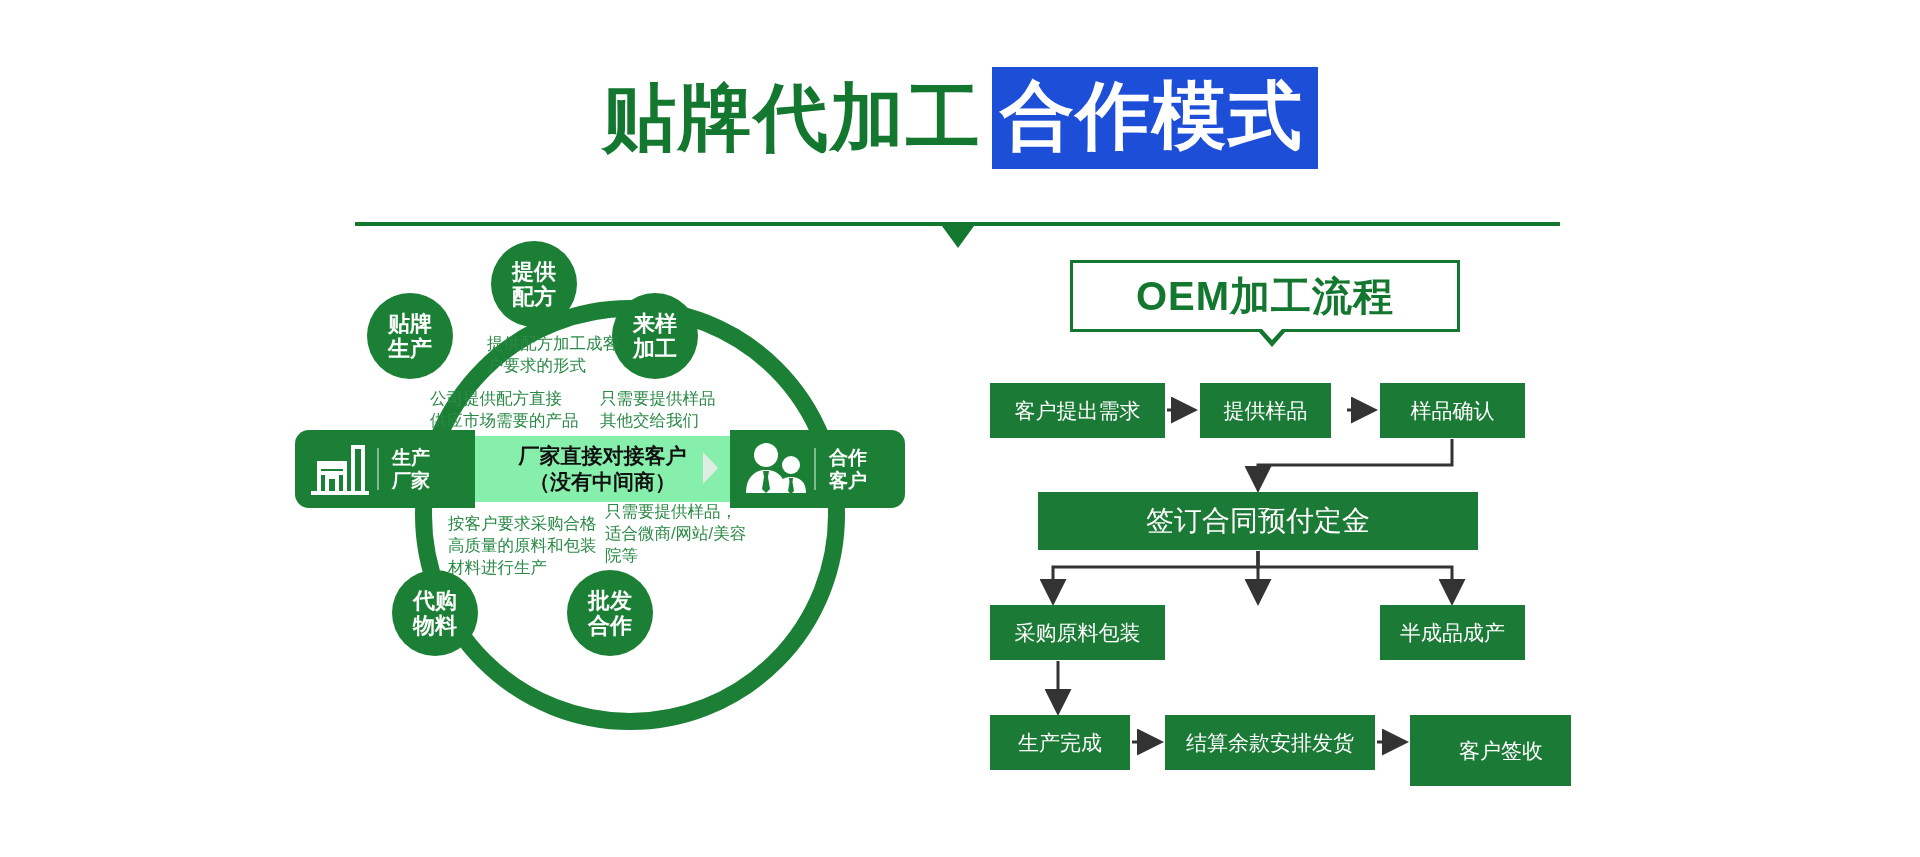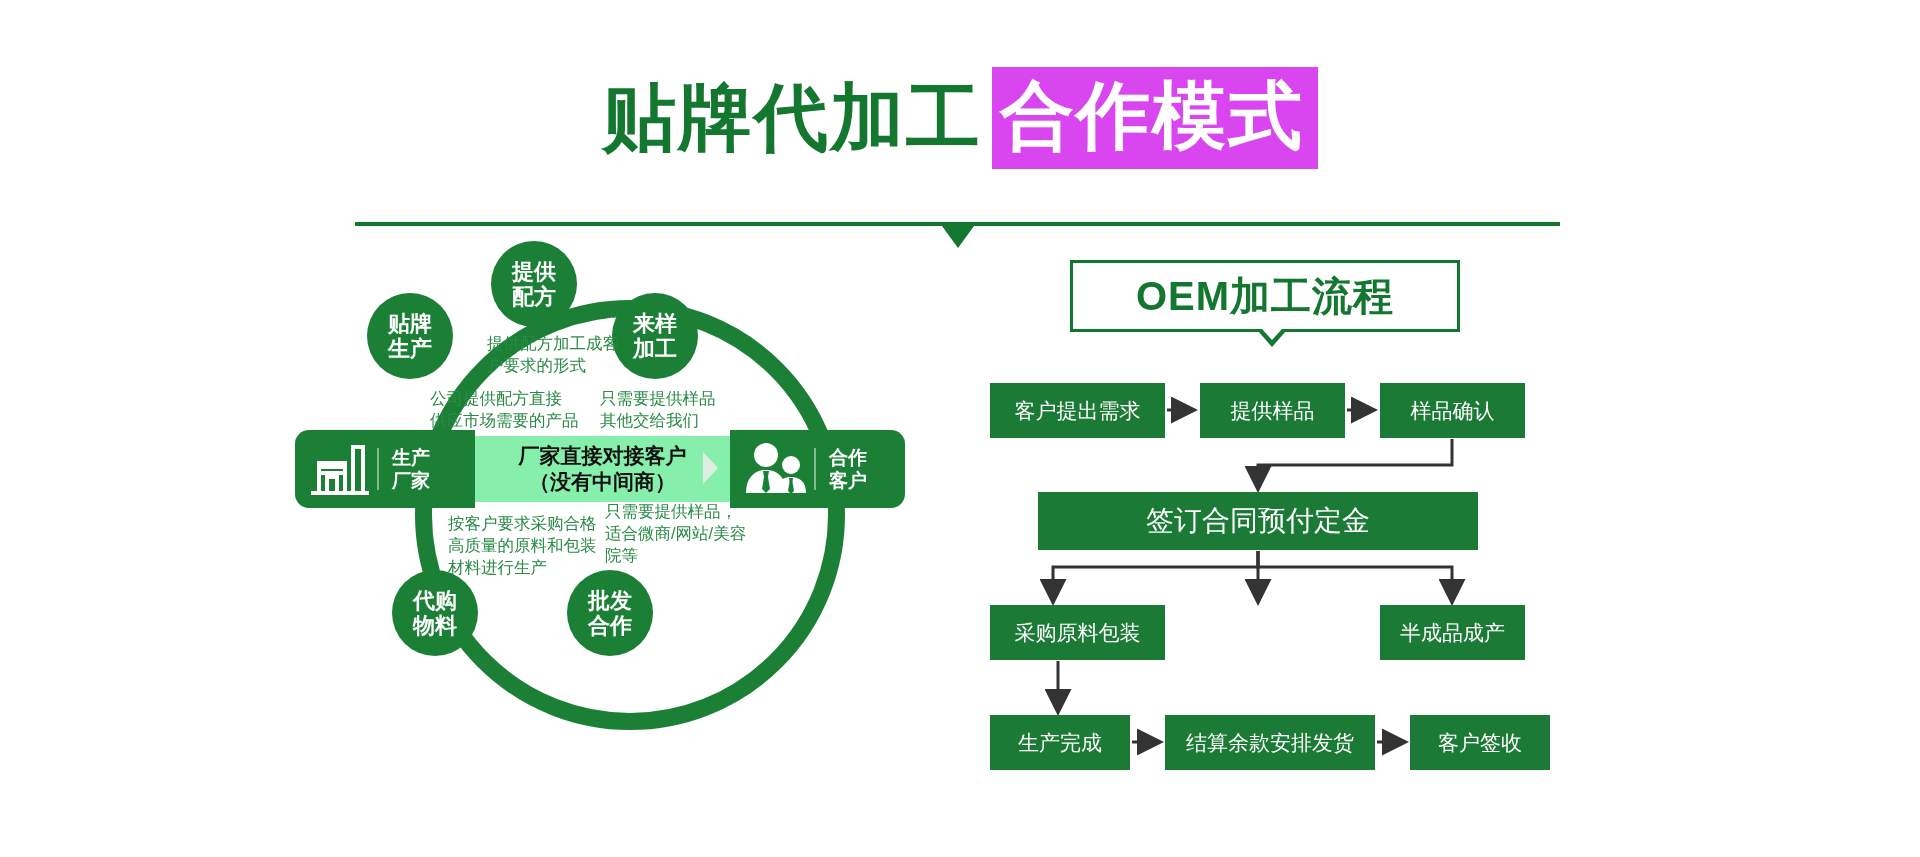--- a/index.html
+++ b/index.html
@@ -11,21 +11,21 @@
   .stage{position:absolute;left:0;top:0;width:1920px;height:857px;}
 
   
   .header{position:absolute;left:0;top:68px;width:1920px;height:100px;
           display:flex;align-items:center;justify-content:center;}
   .title-plain{
     font-size:74px;font-weight:bold;color:#14772f;letter-spacing:2px;
     line-height:1;white-space:nowrap;
   }
   .title-badge{
-    font-size:74px;font-weight:bold;color:#ffffff;background:#d946ef;
+    font-size:74px;font-weight:bold;color:#ffffff;background:#1d4ed8;
     letter-spacing:2px;line-height:1;white-space:nowrap;
     padding:12px 14px 16px 8px;margin-left:10px;
   }
 
   .divider-wrap{position:absolute;left:355px;top:222px;width:1205px;height:26px;}
   .divider-line{position:absolute;left:0;top:0;width:1205px;height:4px;background:#14772f;}
   .divider-tri{position:absolute;left:50%;top:4px;margin-left:-16px;
      width:0;height:0;border-left:16px solid transparent;border-right:16px solid transparent;
      border-top:22px solid #14772f;}
 
@@ -82,32 +82,32 @@
   .oem-notch-in{position:absolute;left:272px;top:74px;width:0;height:0;
              border-left:10px solid transparent;border-right:10px solid transparent;
              border-top:11px solid #ffffff;}
 
   .box{position:absolute;background:#1b7a35;color:#fff;font-weight:normal;
        display:flex;align-items:center;justify-content:center;text-align:center;}
   .b-sm{font-size:21px;}
   .b-lg{font-size:28px;}
 
   .r1a{left:0;top:128px;width:175px;height:55px;}
-  .r1b{left:210px;top:128px;width:145px;height:55px;}
+  .r1b{left:210px;top:128px;width:131px;height:55px;}
   .r1c{left:390px;top:128px;width:145px;height:55px;}
 
   .r2{left:48px;top:237px;width:440px;height:58px;}
 
   .r3a{left:0;top:350px;width:175px;height:55px;}
   .r3b{left:210px;top:350px;width:145px;height:55px;}
   .r3c{left:390px;top:350px;width:145px;height:55px;}
 
   .r4a{left:0;top:460px;width:140px;height:55px;}
   .r4b{left:175px;top:460px;width:210px;height:55px;}
-  .r4c{left:420px;top:460px;width:140px;height:55px;}
+  .r4c{left:420px;top:460px;width:140px;height:71px;padding-left:21px;}
 
   .flow-svg{position:absolute;left:0;top:0;width:600px;height:530px;}
 
   svg{display:block;}
 </style>
 </head>
 <body>
 
 <div class="stage">
 

